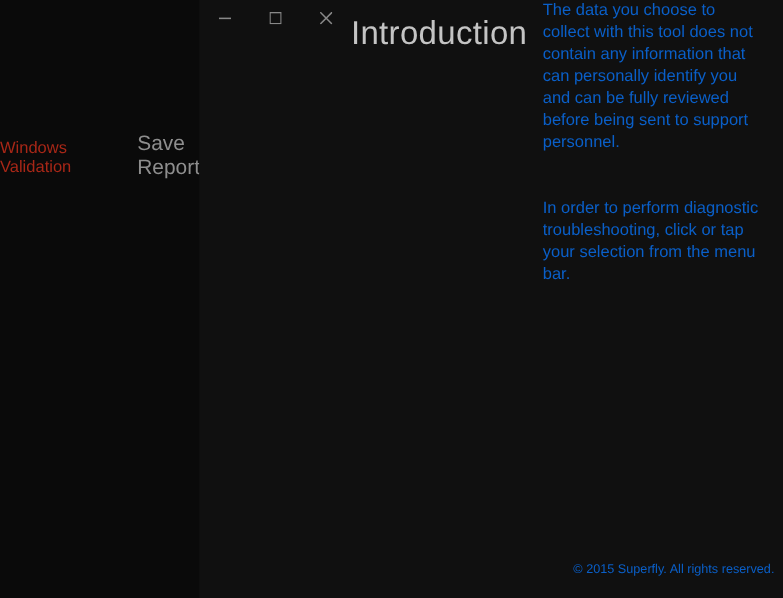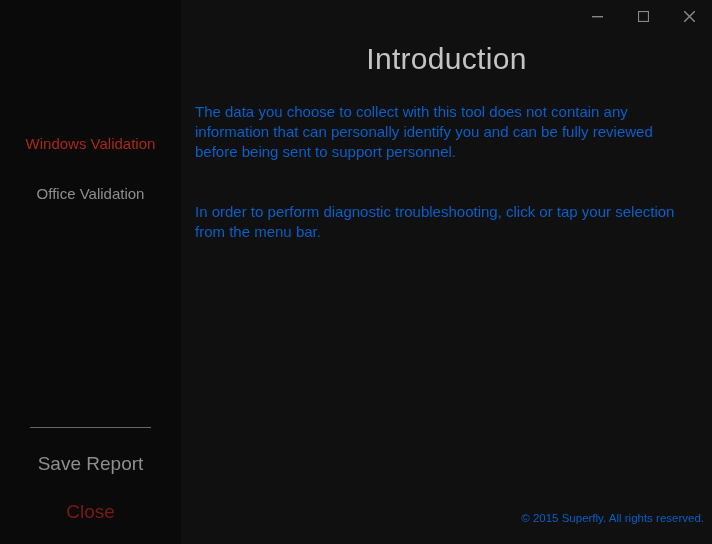--- a/index.html
+++ b/index.html
@@ -10,21 +10,21 @@
     font-family: "Segoe UI", "Segoe UI Light", Arial, sans-serif;
     overflow: hidden;
     position: relative;
     display: flex;
   }
   .sidebar {
     width: 181px;
     height: 100%;
     background: #0a0a0a;
     display: flex;
-    flex-direction: column;
+    flex-direction: row;
     padding-top: 118px;
   }
   .nav-item {
     height: 50px;
     display: flex;
     align-items: center;
     justify-content: center;
     color: #8e8e8e;
     font-size: 15px;
     cursor: pointer;
@@ -49,21 +49,21 @@
     font-size: 19px;
     cursor: pointer;
   }
   .save-report { color: #8e8e8e; }
   .close-action { color: #7b1a10; margin-bottom: 8px; }
   .main {
     flex: 1;
     background: #101010;
     position: relative;
     display: flex;
-    flex-direction: column;
+    flex-direction: row;
   }
   .titlebar {
     height: 28px;
     display: flex;
     justify-content: flex-end;
     align-items: flex-start;
     padding-top: 4px;
   }
   .window-btn {
     width: 46px;
@@ -105,23 +105,20 @@
     margin-top: 40px;
   }
 </style>
 </head>
 <body>
 
 <div class="sidebar">
   <div class="nav-item active">
     <span>Windows Validation</span>
   </div>
-  <div class="nav-item">
-    <span>Office Validation</span>
-  </div>
   <div class="sidebar-spacer"></div>
   <div class="sidebar-divider"></div>
   <div class="sidebar-action save-report">
     <span>Save Report</span>
   </div>
   <div class="sidebar-action close-action">
     <span>Close</span>
   </div>
 </div>
 

